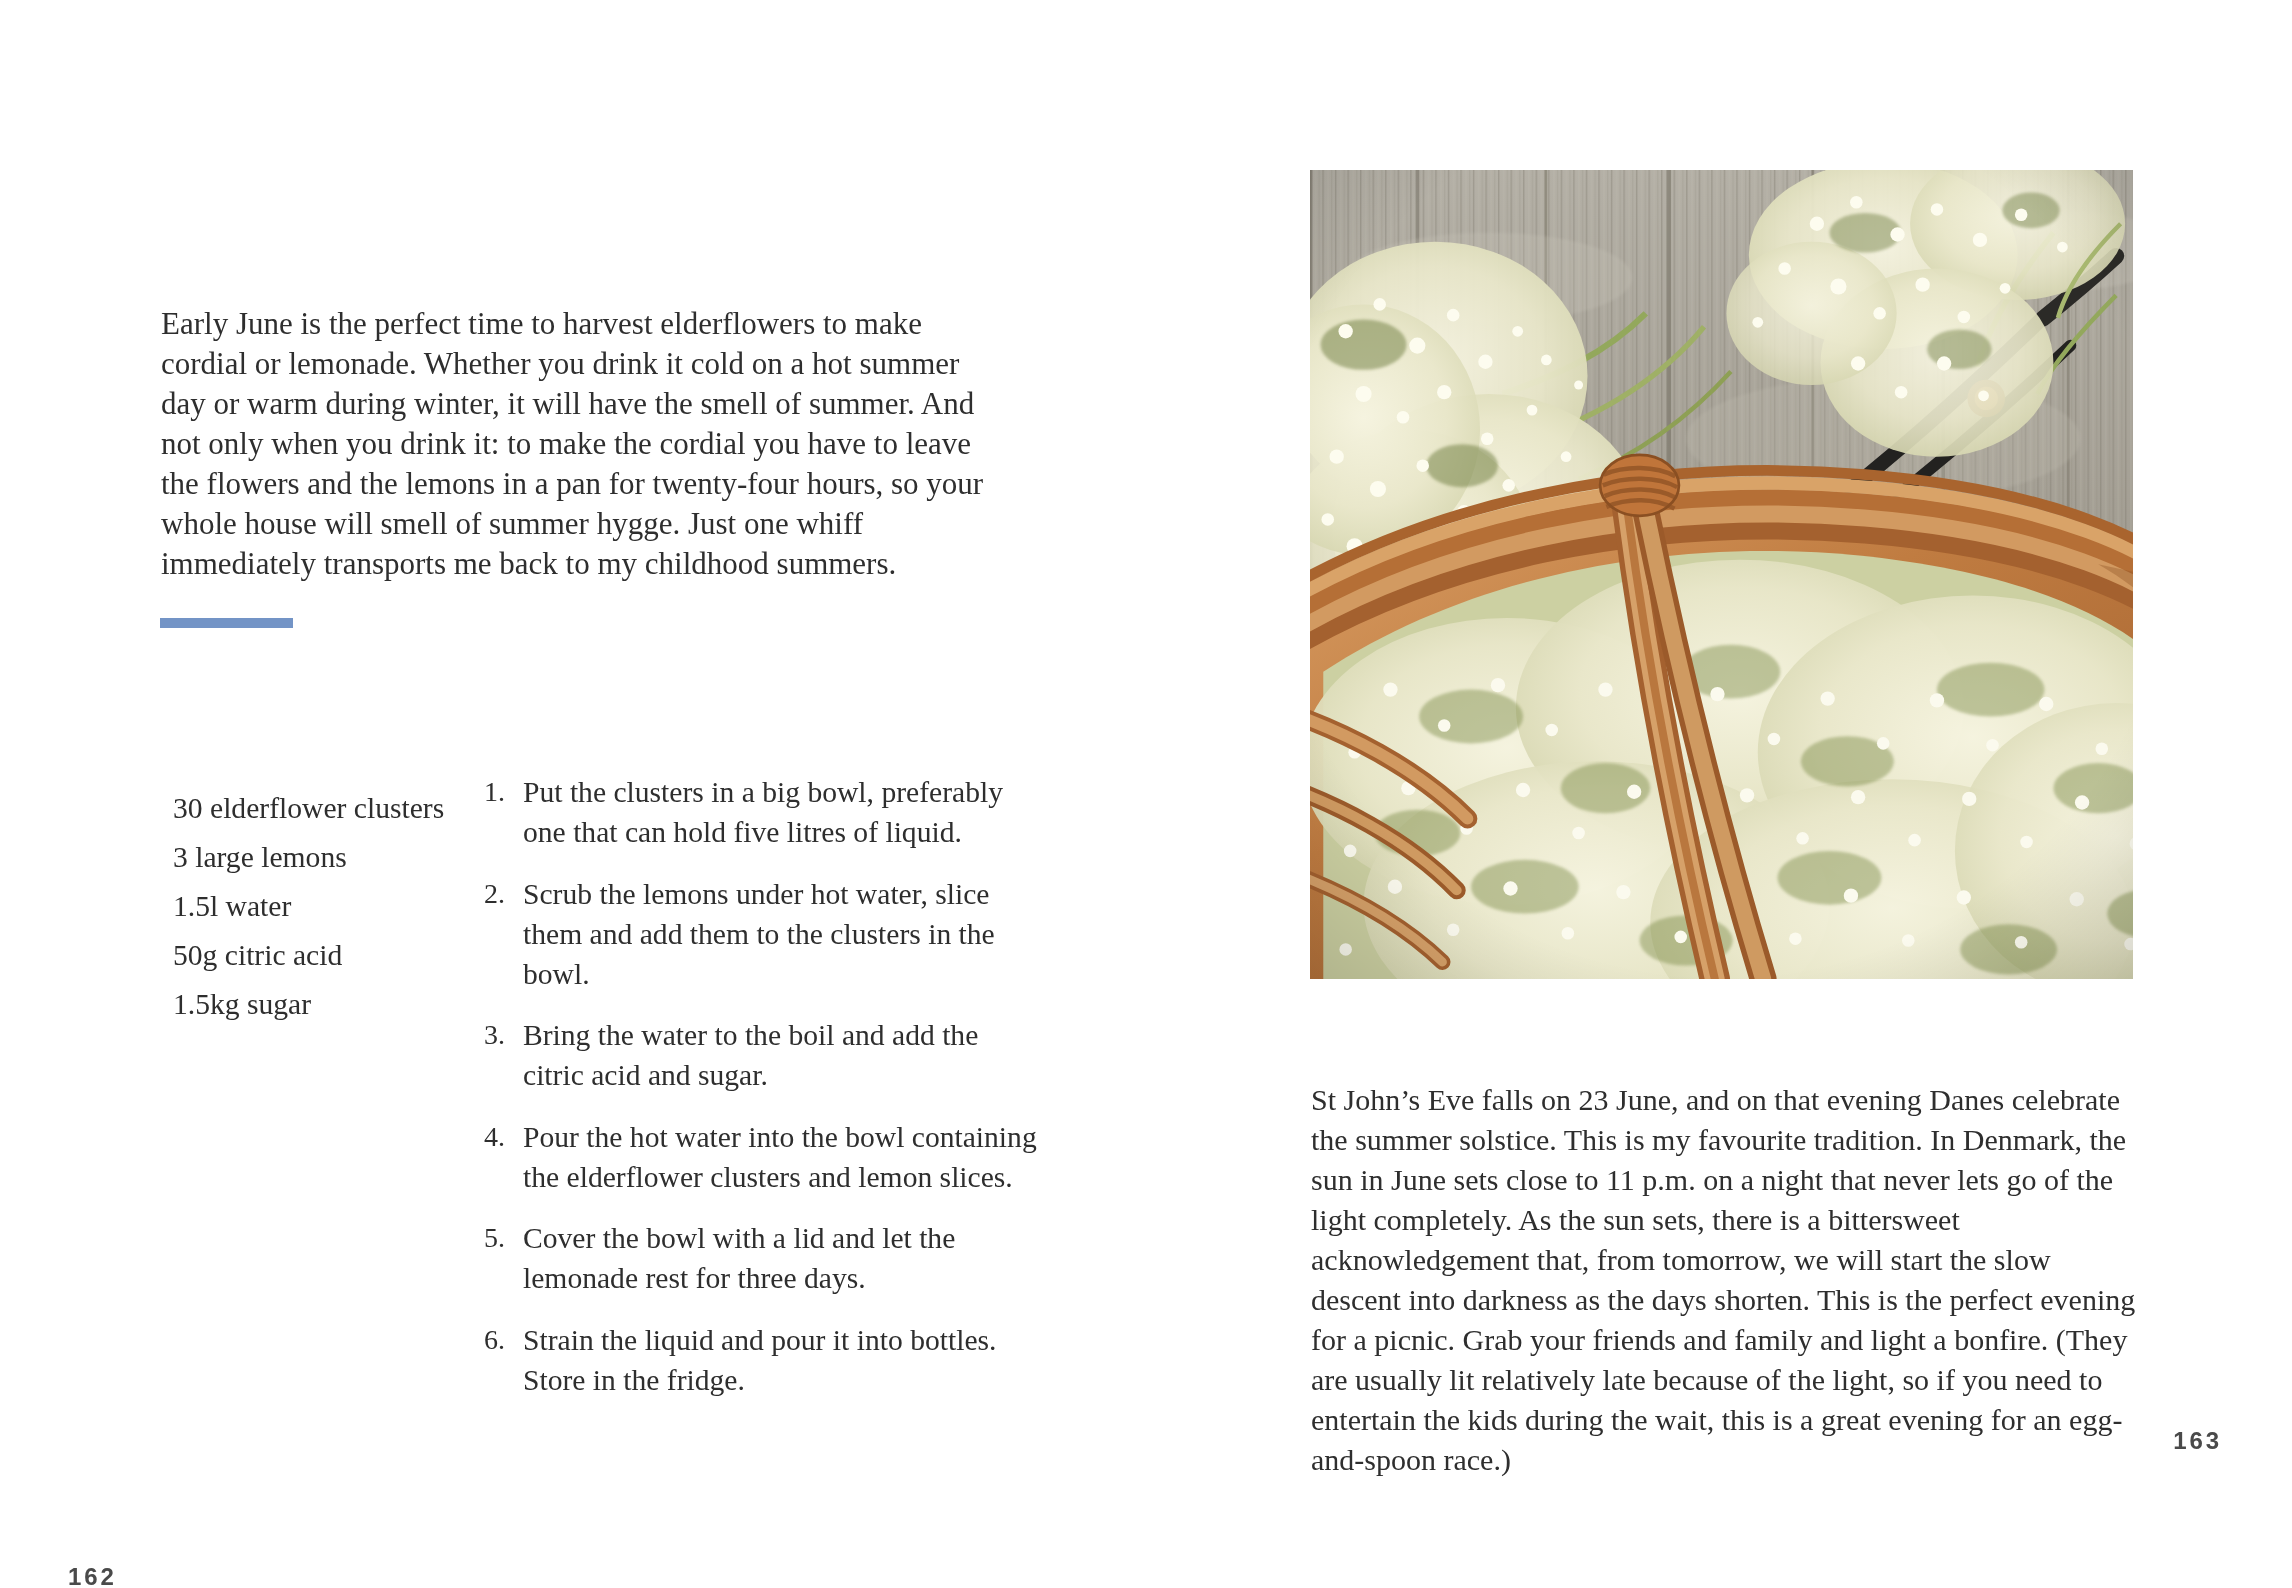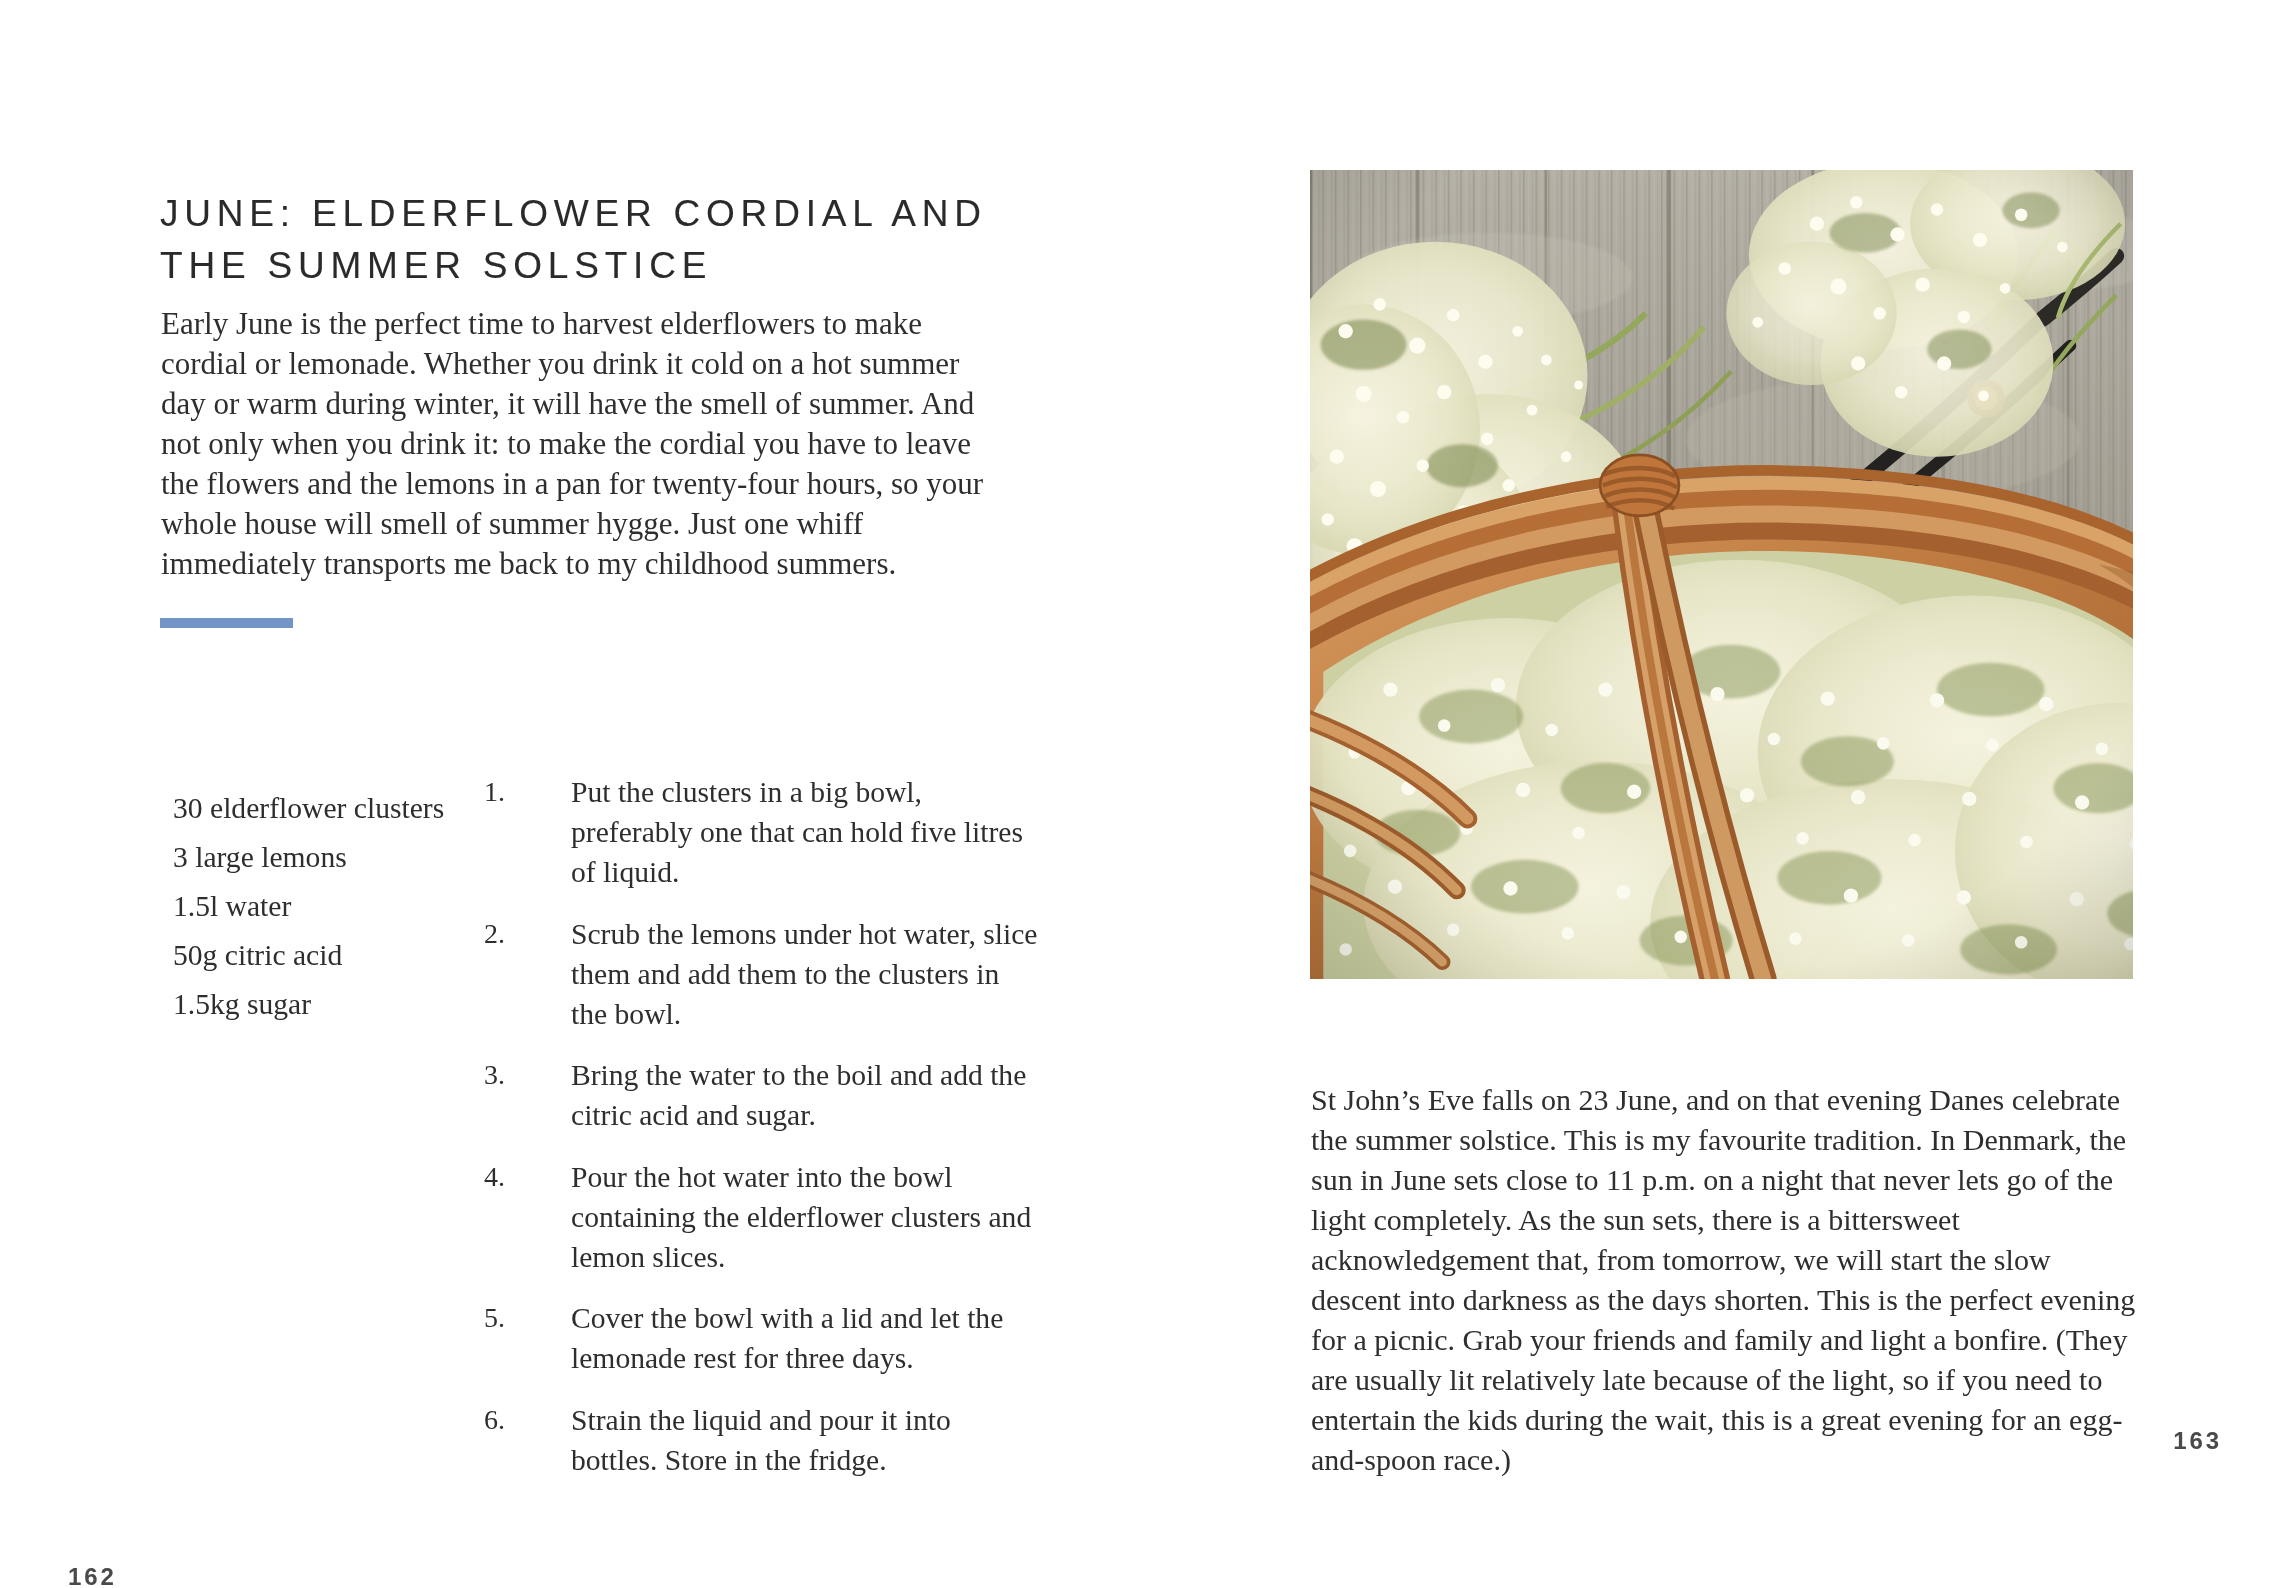--- a/index.html
+++ b/index.html
@@ -98,21 +98,20 @@
     font-size: 28px;
     line-height: 40px;
     color: #2e2e2e;
     text-align: left;
   }
   .step-text {
     flex: 1;
     font-size: 29.6px;
     line-height: 40px;
     color: #2e2e2e;
-    margin-left: 48px;
   }
   .folio {
     position: absolute;
     bottom: 0;
     font-family: "Liberation Sans", sans-serif;
     font-weight: bold;
     font-size: 24px;
     letter-spacing: 2.9px;
     color: #4a4a4a;
   }
@@ -146,21 +145,20 @@
     color: #2e2e2e;
   }
 </style>
 </head>
 <body>
 
 <div class="spread">
 
   <div class="page-left">
 
-    <h1 class="chapter-heading">JUNE: ELDERFLOWER CORDIAL AND THE SUMMER SOLSTICE</h1>
 
     <p class="intro-para">Early June is the perfect time to harvest elderflowers to make cordial or lemonade. Whether you drink it cold on a hot summer day or warm during winter, it will have the smell of summer. And not only when you drink it: to make the cordial you have to leave the flowers and the lemons in a pan for twenty-four hours, so your whole house will smell of summer hygge. Just one whiff immediately transports me back to my childhood summers.</p>
 
     <div class="rule" style="background: rgb(115, 148, 198);"></div>
 
 
     <ul class="ingredients">
       <li>30 elderflower clusters</li>
       <li>3 large lemons</li>
       <li>1.5l water</li>

